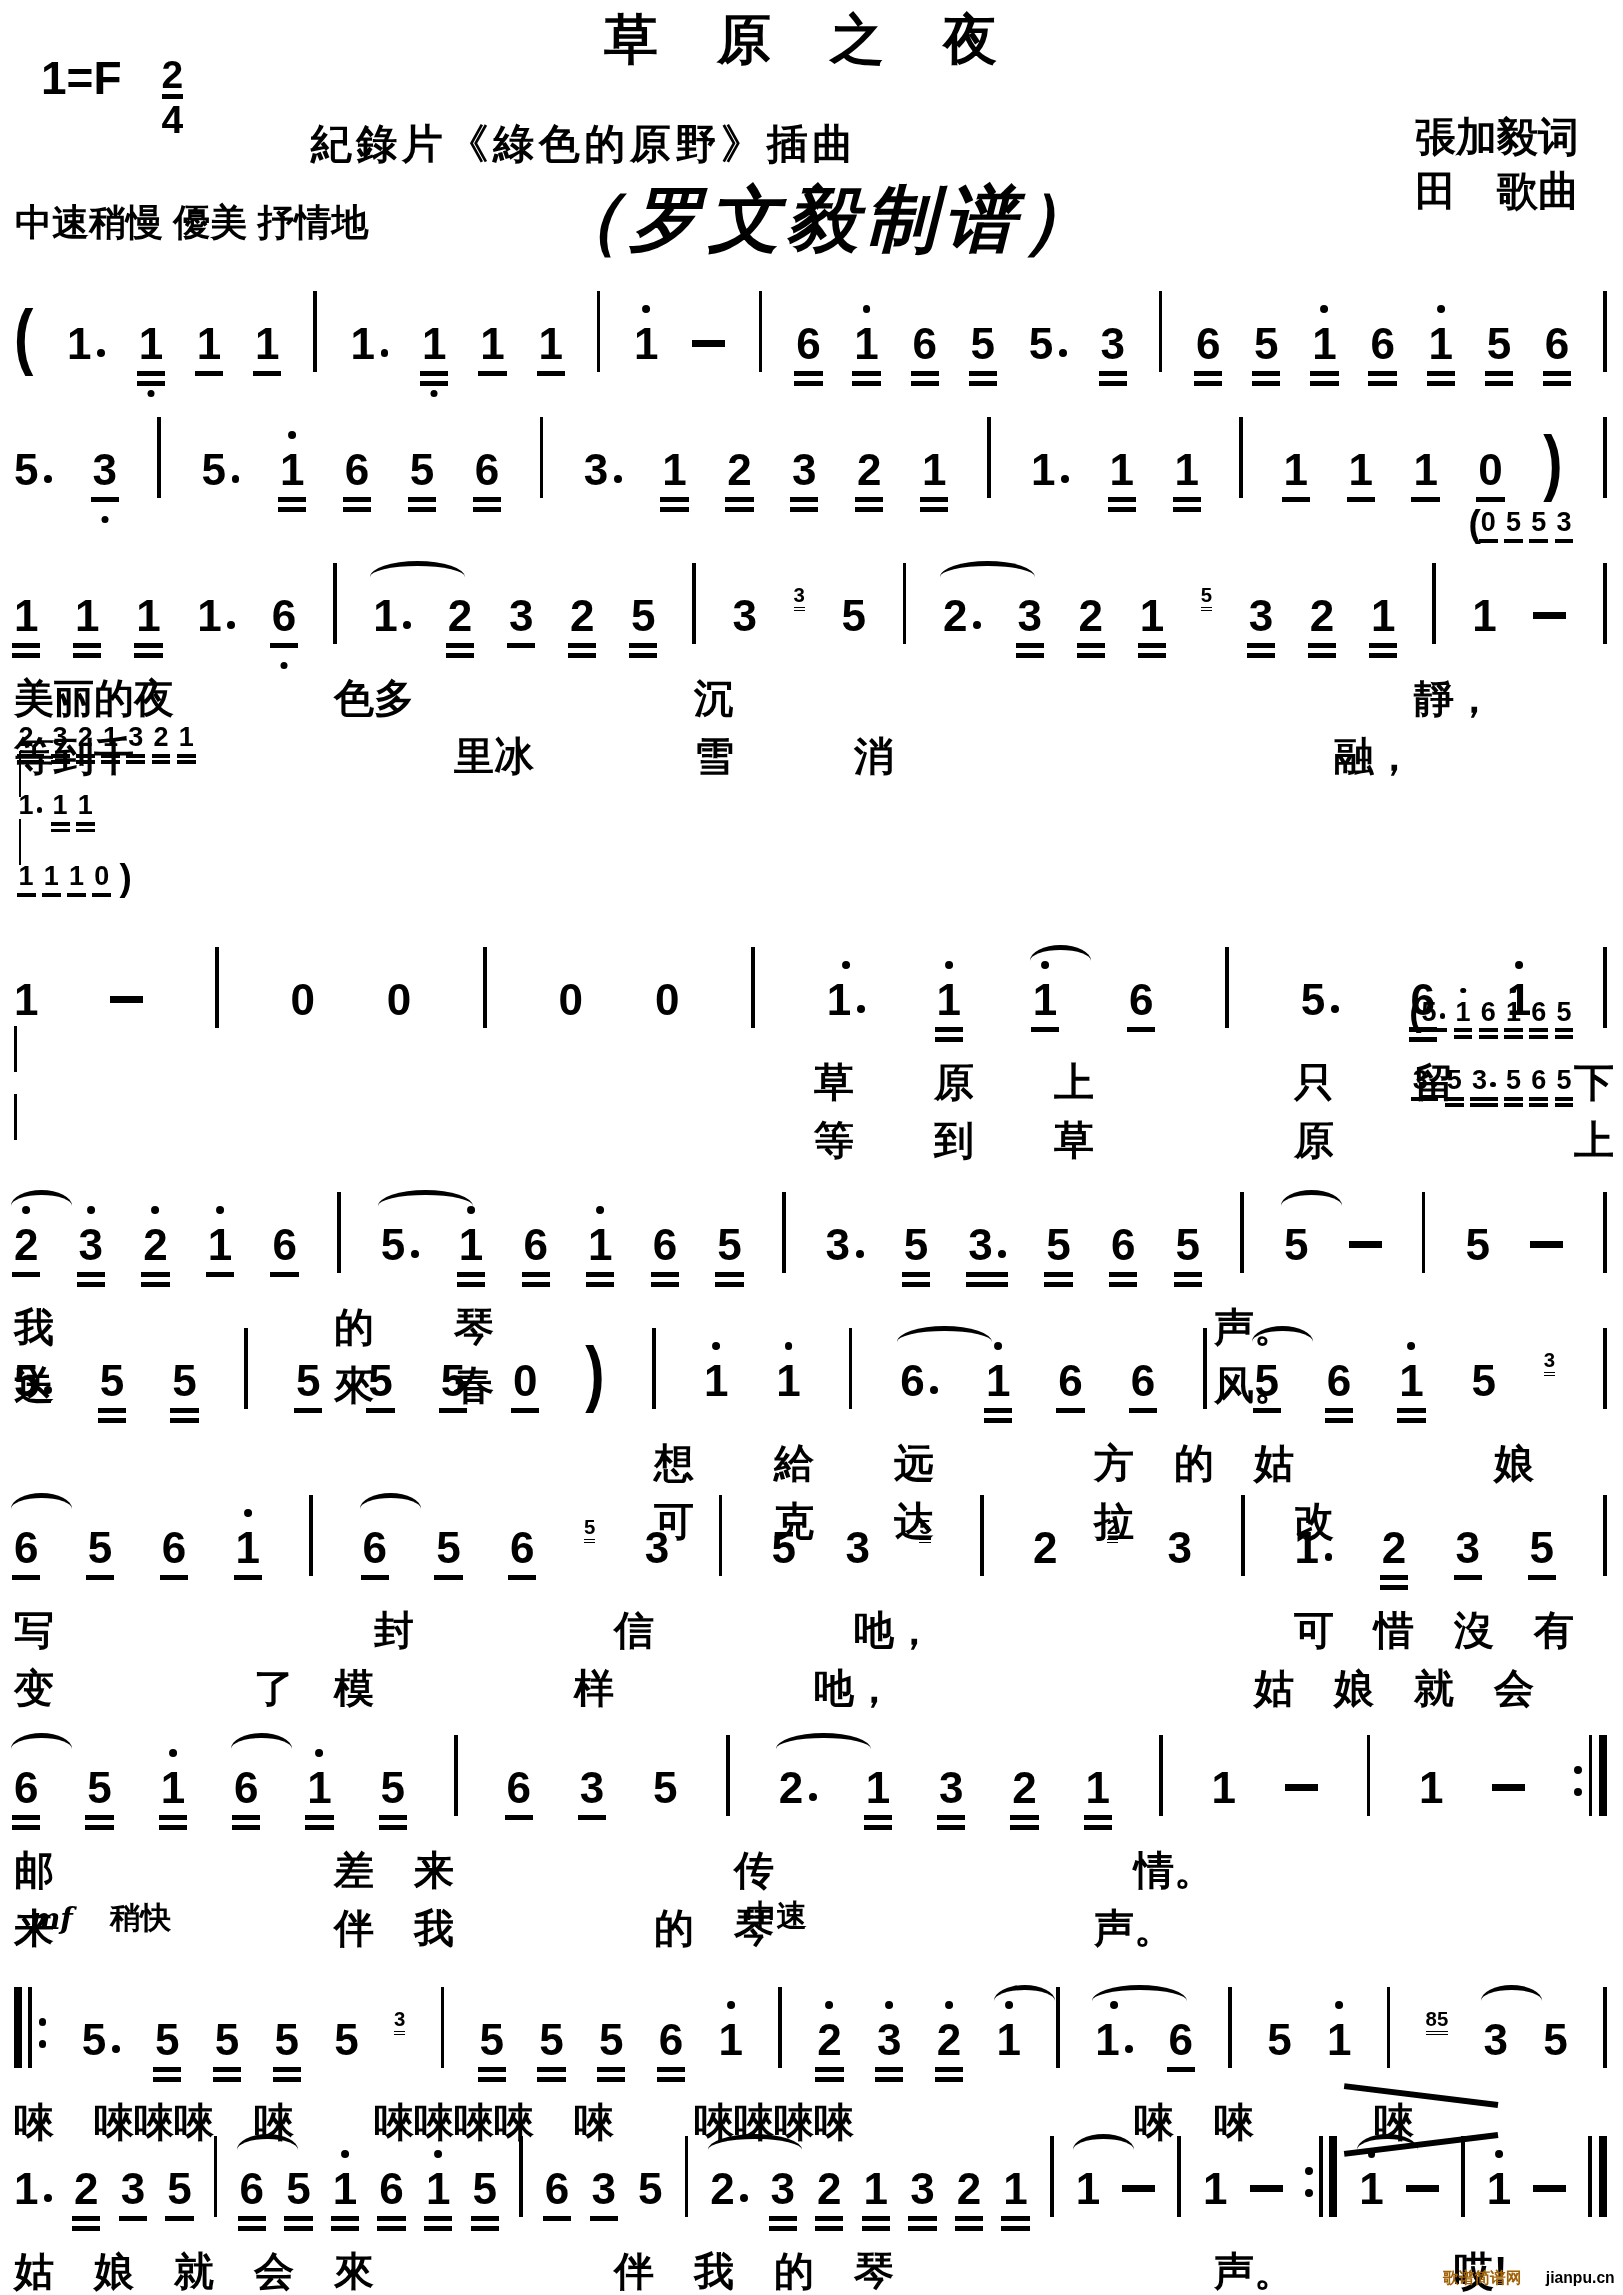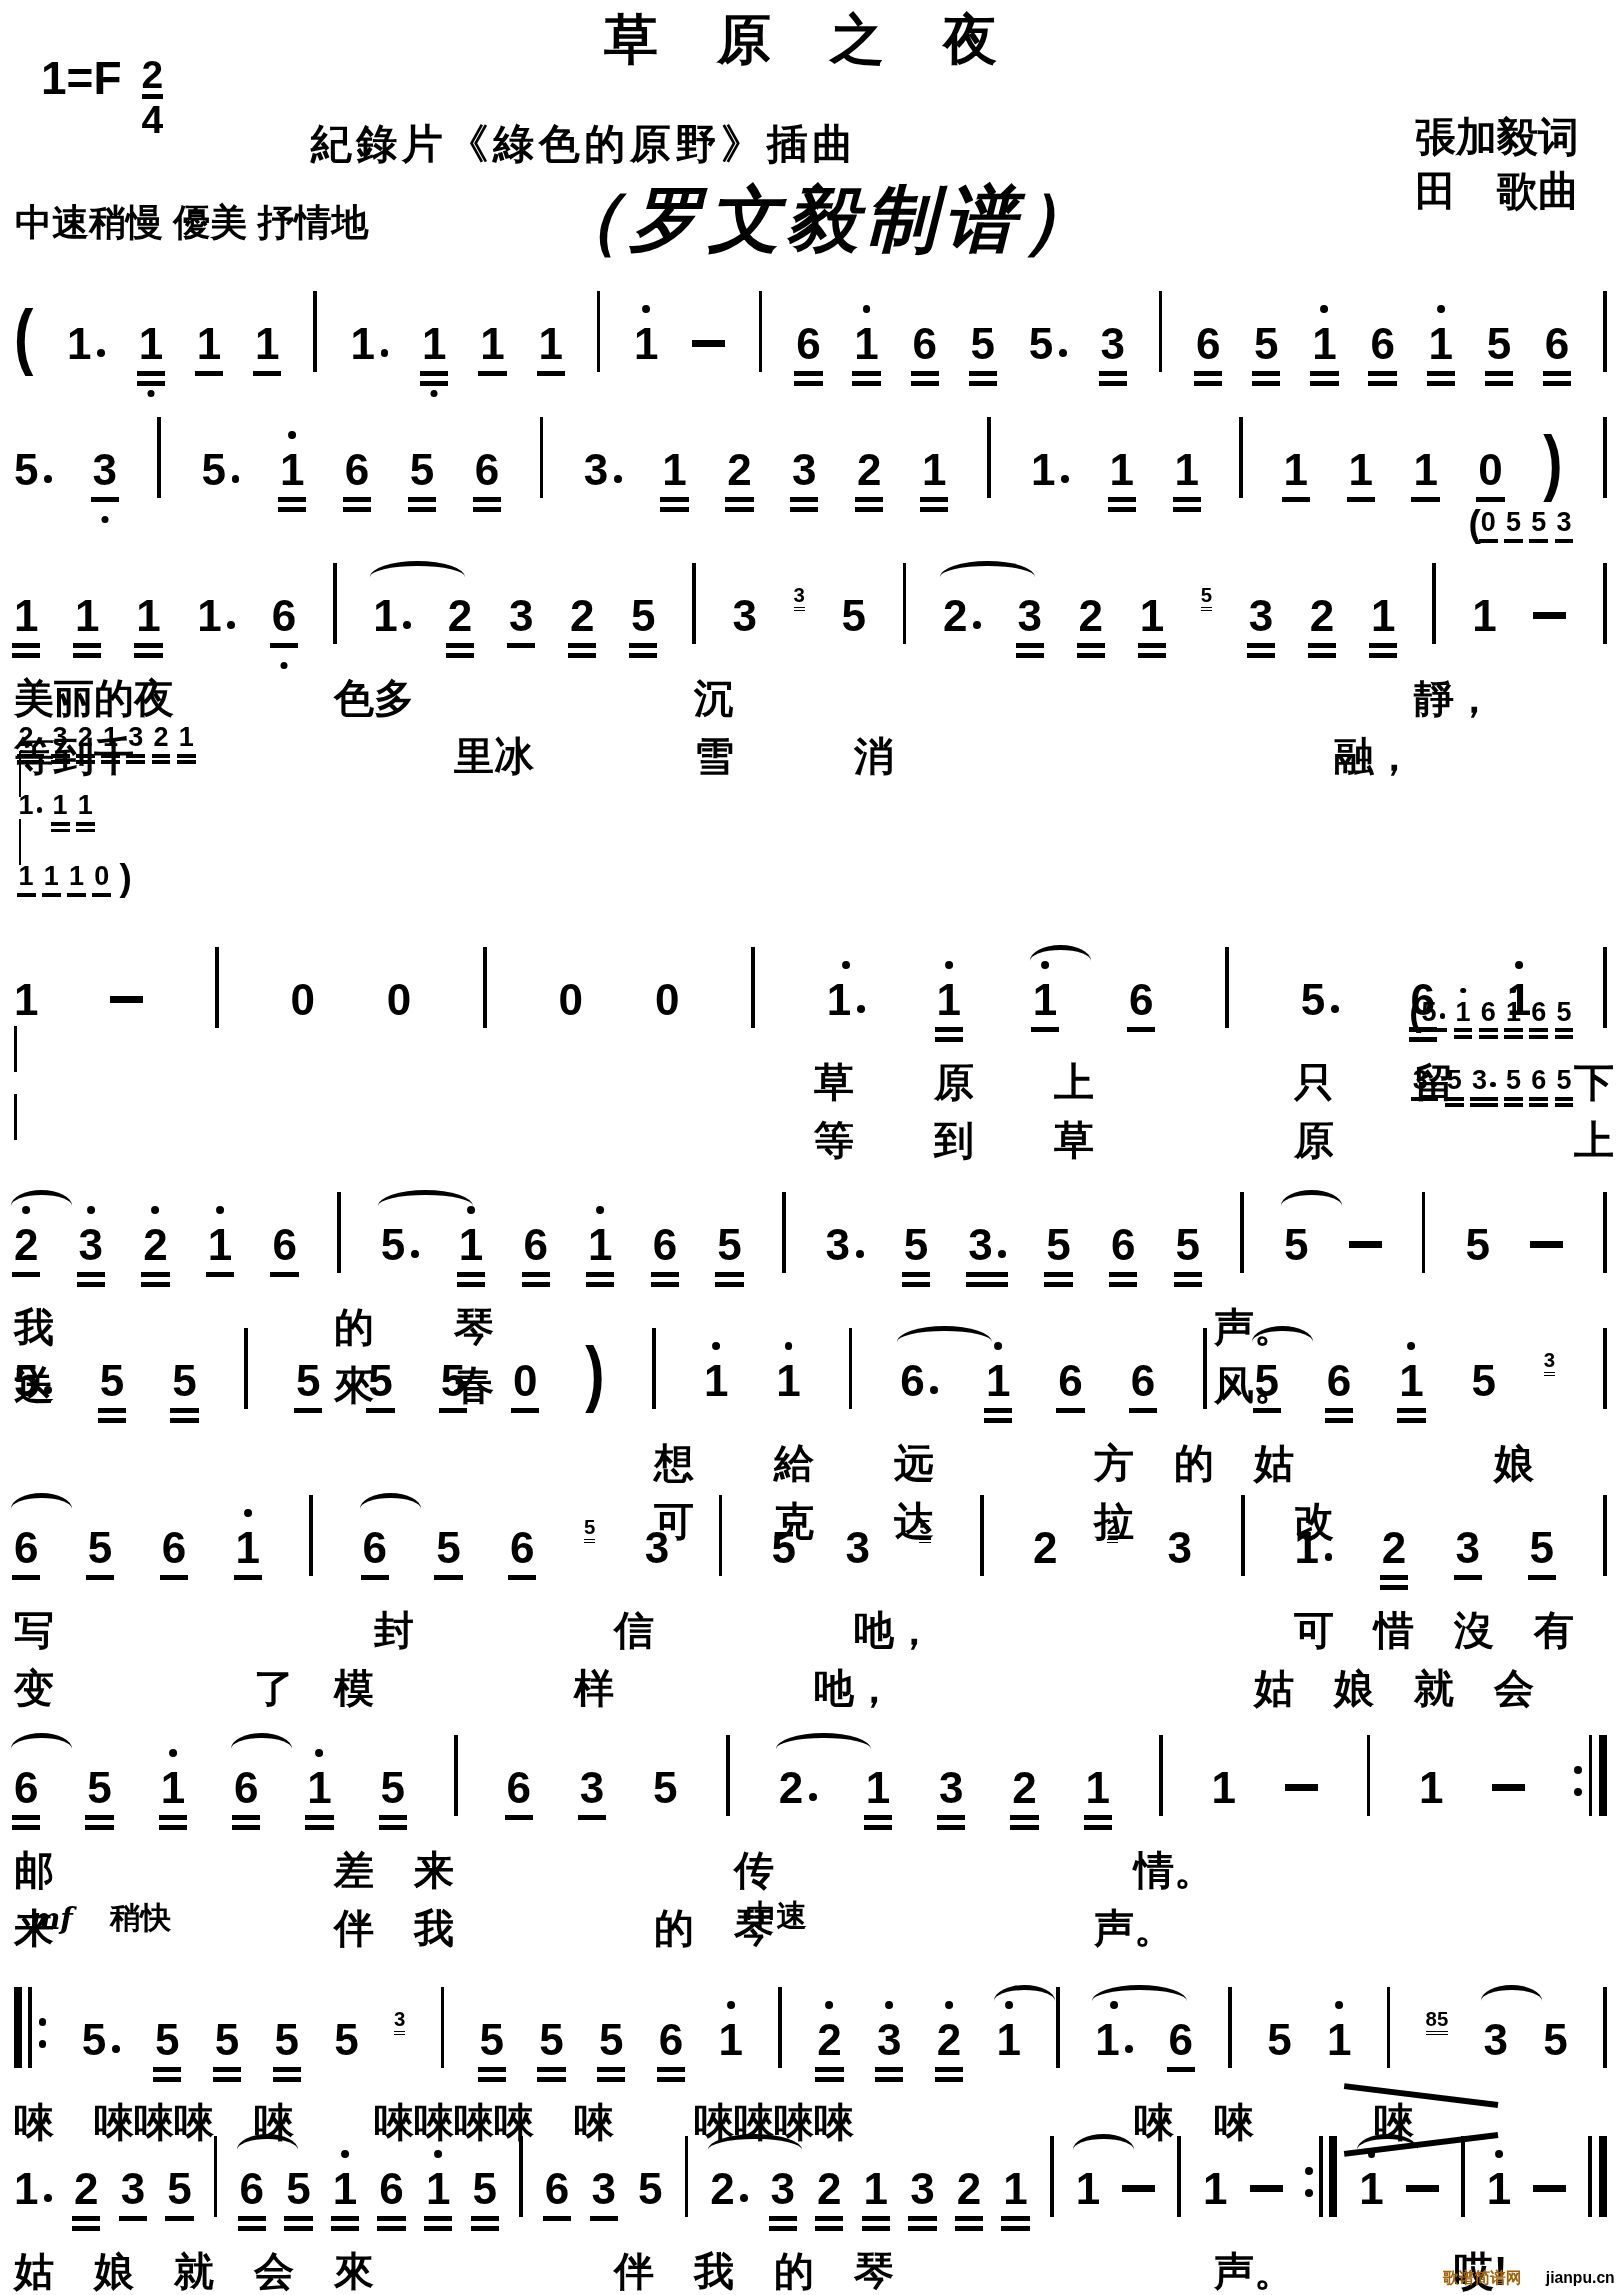--- a/index.html
+++ b/index.html
@@ -1,21 +1,21 @@
 <!DOCTYPE html>
 <html style="font-size:7.4px"><head>
 <meta charset="utf-8">
 <style>
   html,body{margin:0;padding:0;background:#fff;}
   .page{position:relative;width:1623px;height:2295px;background:#fff;overflow:hidden;
         font-family:"Liberation Sans",sans-serif;color:#000;}
   
   .title{position:absolute;top:3.7px;left:0;width:100%;text-align:center;
          font-size:54px;font-weight:bold;letter-spacing:22px;}
-  .keybar{position:absolute;top:55px;left:41px;display:flex;align-items:flex-start;gap:20px;font-weight:bold;}
+  .keybar{position:absolute;top:55px;left:41px;display:flex;align-items:flex-start;gap:40px;font-weight:bold;}
   .keysig{font-size:46px;line-height:1;}
   .timesig{display:inline-flex;flex-direction:column;align-items:center;font-size:39px;line-height:1;font-weight:bold;}
   .timesig .den{border-top:5.6px solid #000;padding-top:0.9px;}
   .subtitle{position:absolute;top:117px;left:0;width:72%;text-align:center;font-size:41px;font-weight:bold;letter-spacing:4.6px;}
   .credits{position:absolute;top:110px;right:44px;font-size:41px;font-weight:bold;line-height:1.32;text-align:left;}
   .tempo{position:absolute;top:198px;left:15px;font-size:37px;font-weight:bold;}
   .transcriber{position:absolute;top:172px;left:551px;font-size:72px;font-weight:bold;
                font-family:"DejaVu Serif",serif;font-style:italic;letter-spacing:6.5px;}
   
   .sys{position:absolute;left:14px;width:1593px;}

